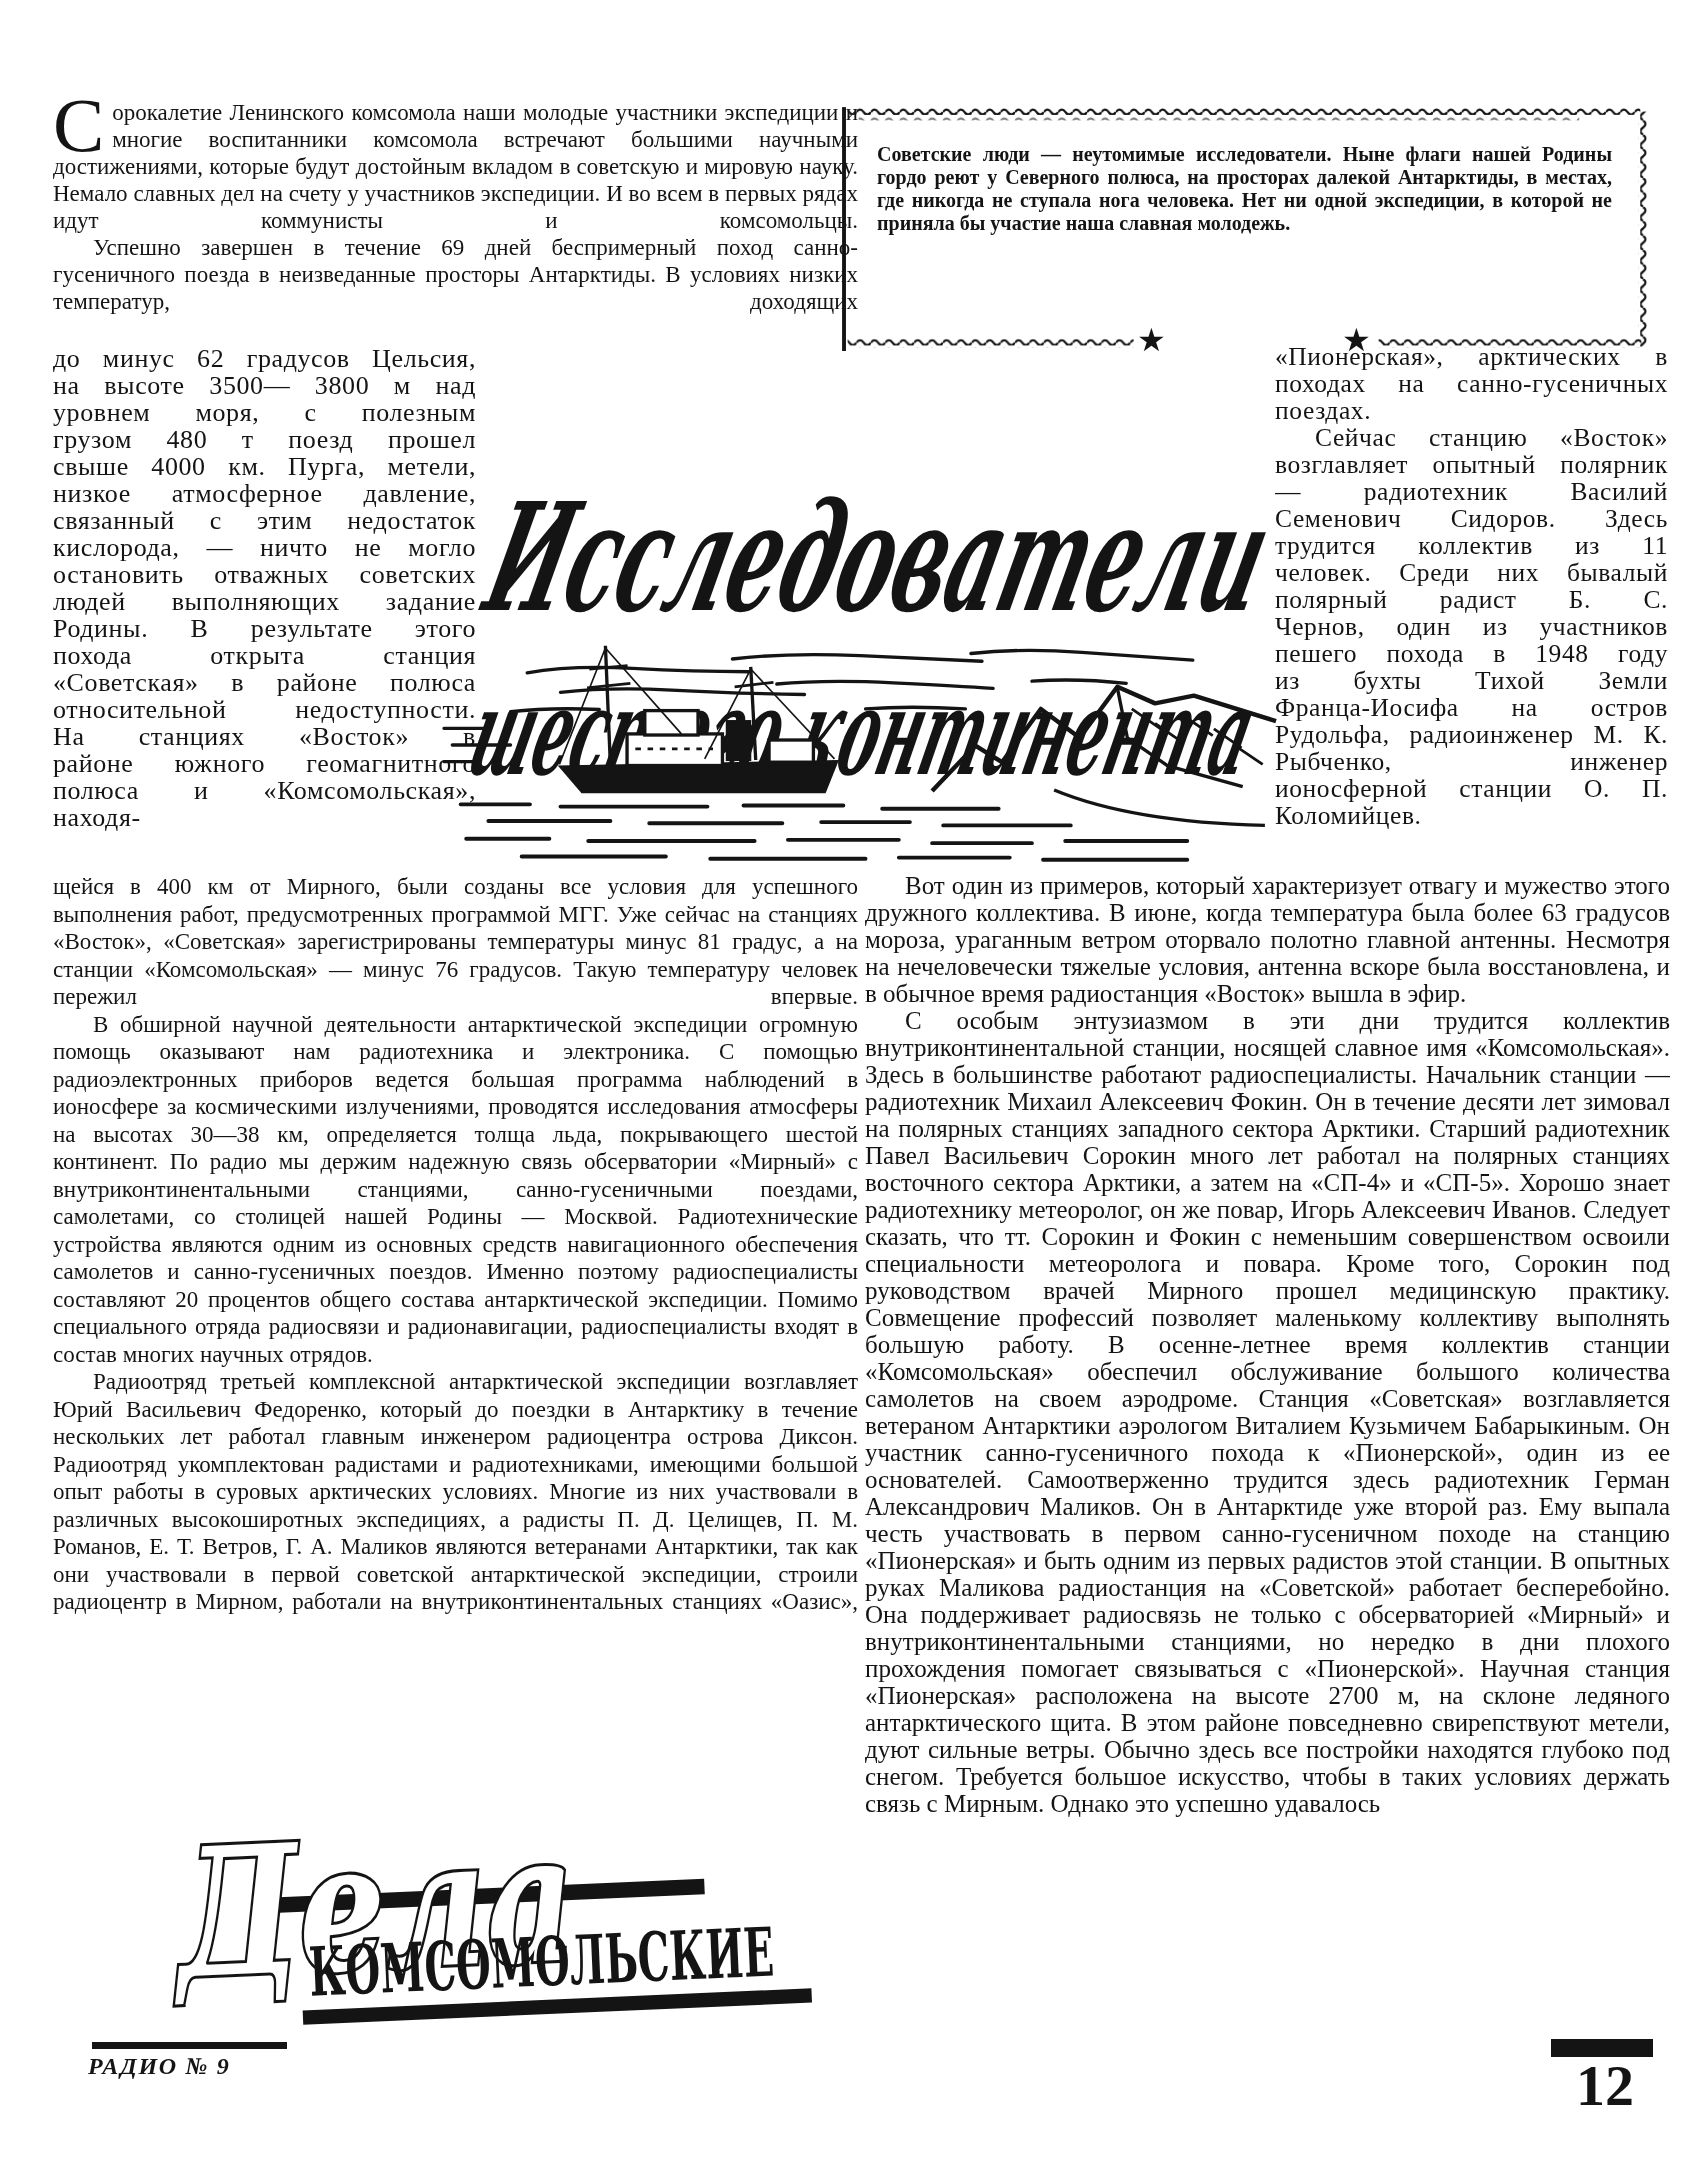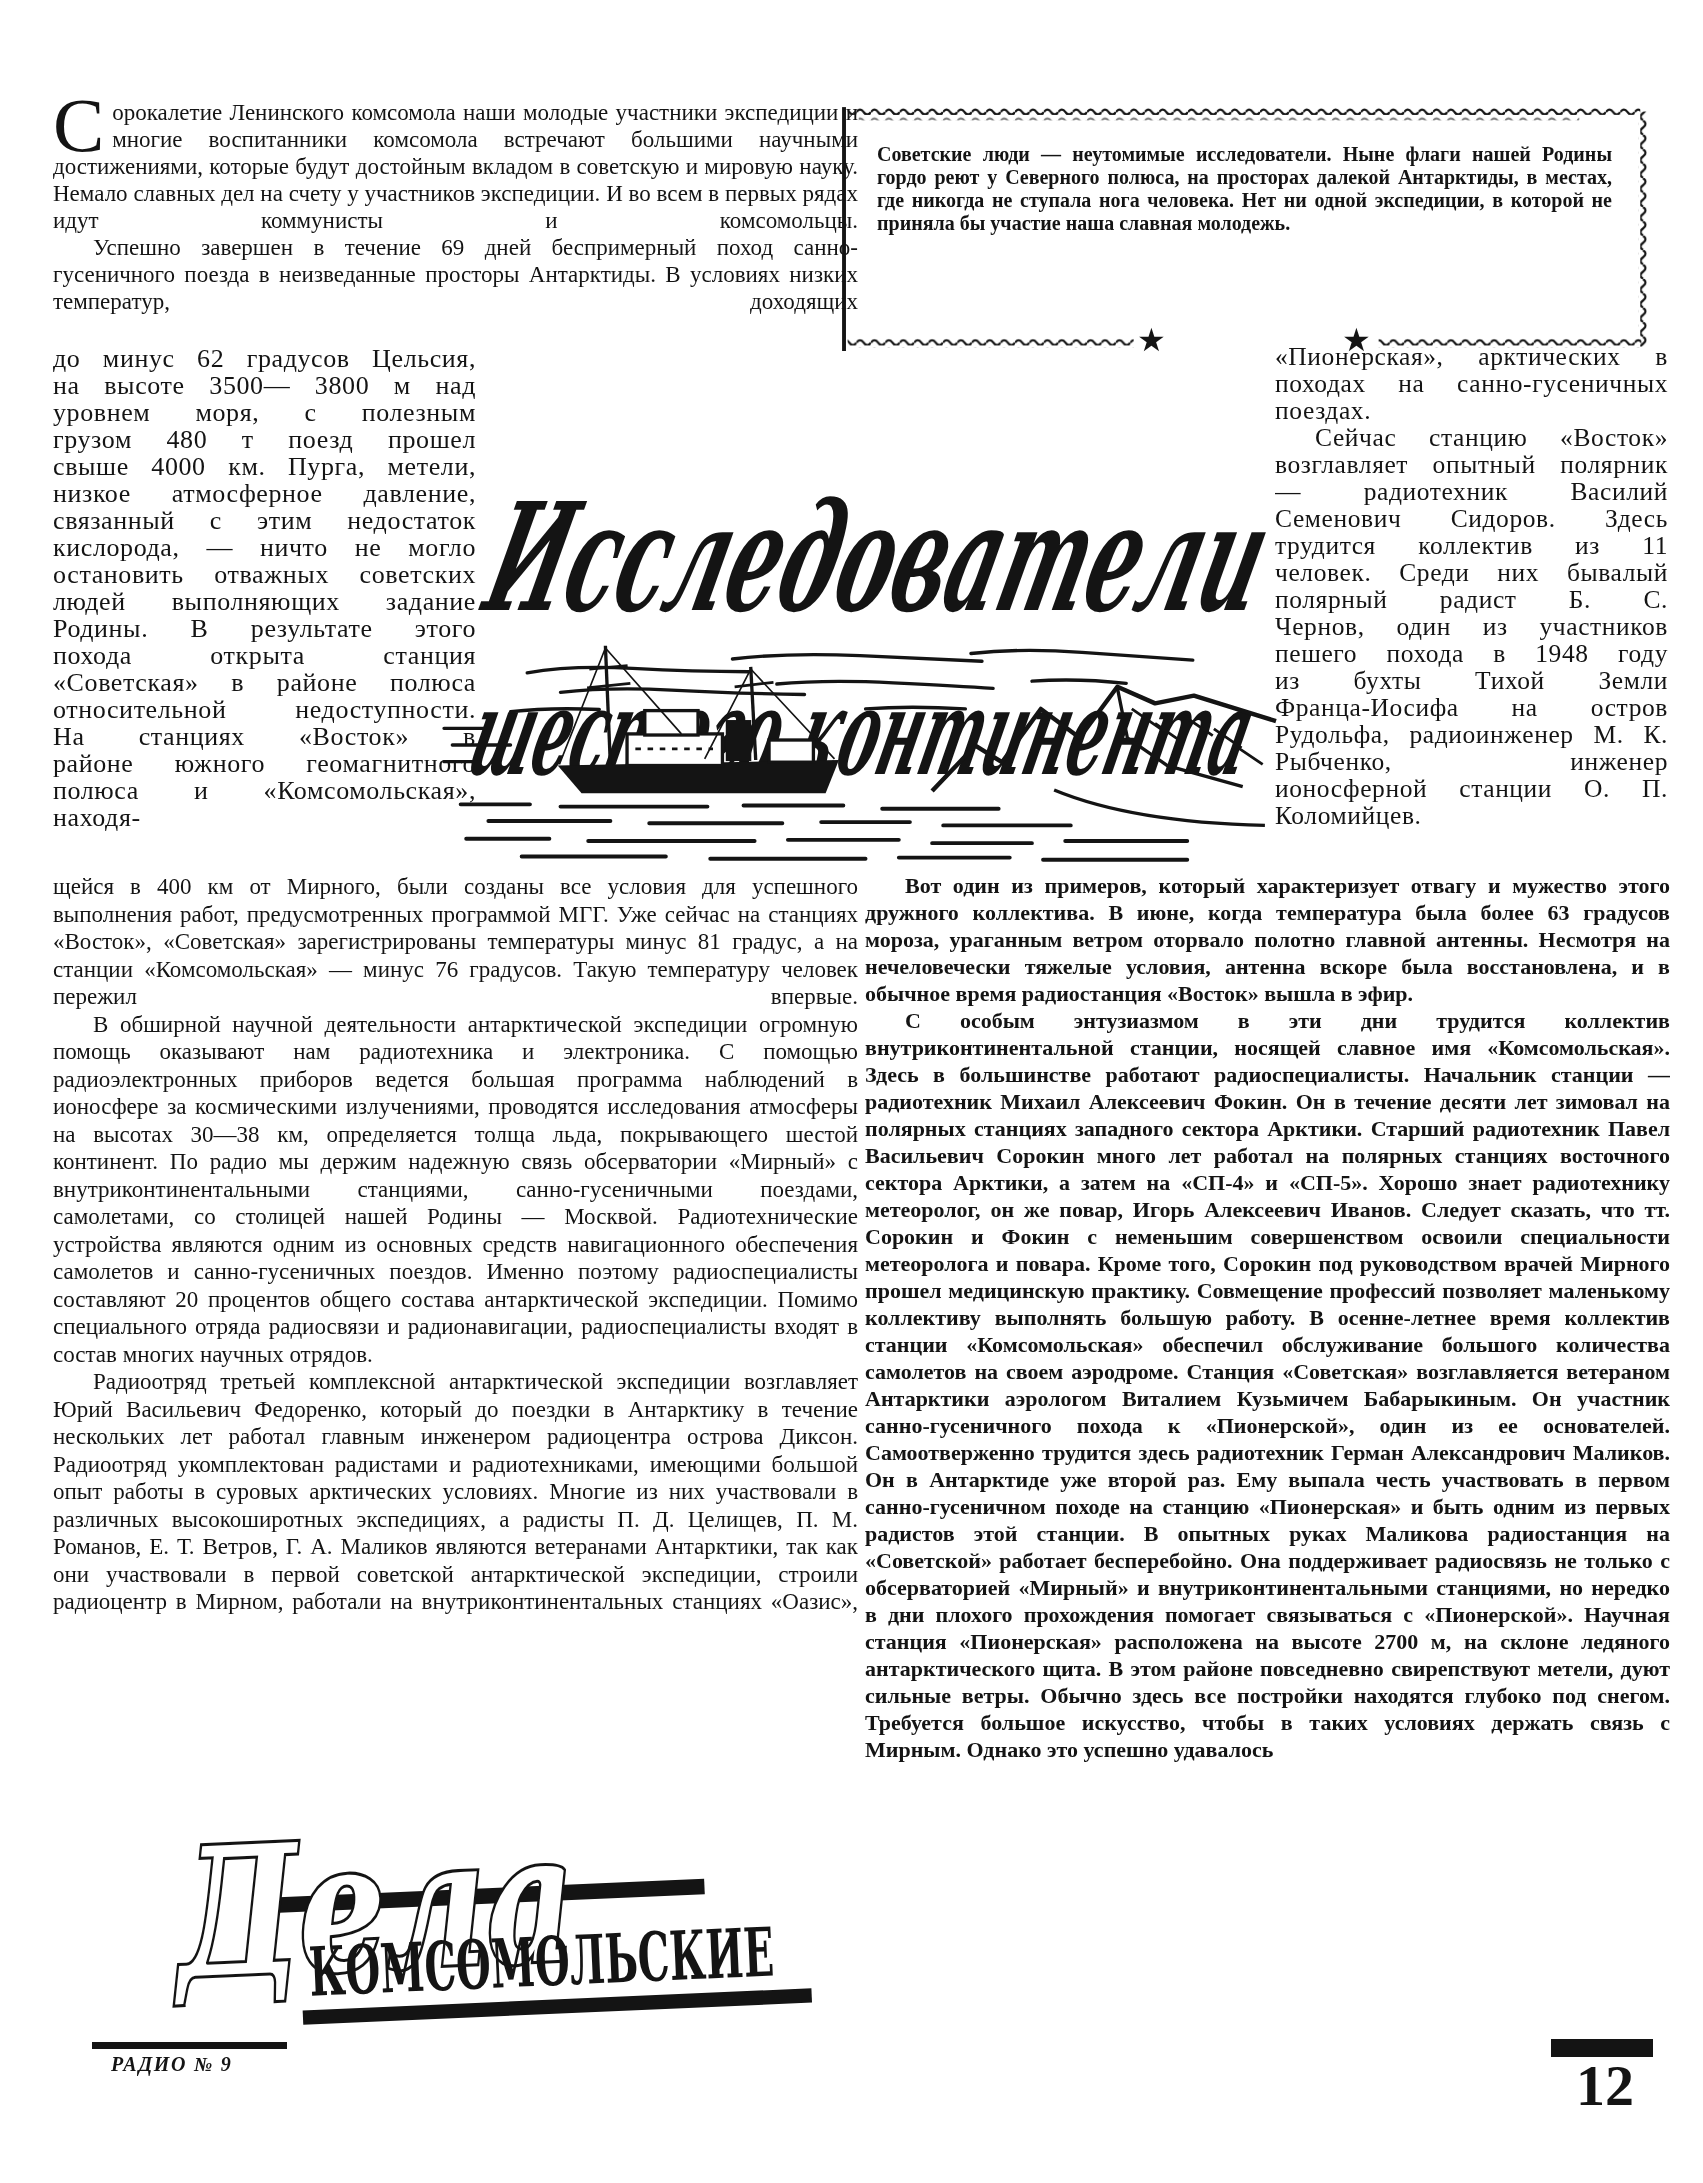--- a/index.html
+++ b/index.html
@@ -25,30 +25,30 @@
     position:absolute;left:35px;top:37px;width:735px;height:200px;
     font-weight:700;font-size:20px;line-height:23px;text-align:justify;overflow:hidden;
   }
   
   .narrow-left{left:53px;top:345px;width:423px;height:527px;
     font-size:26px;line-height:27px;letter-spacing:0.6px;word-spacing:14.4px;}
   .narrow-right{left:1275px;top:343px;width:393px;height:528px;
     font-size:25.5px;line-height:27px;letter-spacing:0.6px;word-spacing:12.2px;}
   
   .main-left{left:53px;top:873px;width:805px;height:960px;font-size:23px;line-height:27.5px;}
-  .main-right{left:865px;top:872px;width:805px;height:1161px;font-size:22px;line-height:27px;font-weight:bold;}
+  .main-right{left:865px;top:872px;width:805px;height:1161px;font-size:25px;line-height:27px;}
   
   .title-svg{position:absolute;left:455px;top:377px;width:832px;height:444px;overflow:visible;}
   .ship-svg{position:absolute;left:444px;top:620px;width:832px;height:250px;overflow:visible;}
   .logo-svg{position:absolute;left:161px;top:1805px;width:704px;height:238px;overflow:visible;}
   
   .footer-rule{position:absolute;left:92px;top:2042px;width:195px;height:7.2px;background:#141414;}
   .footer-mag{
     position:absolute;left:88px;top:2053px;font-style:italic;font-weight:700;
-    font-size:20px;letter-spacing:1.7px;margin-left:23px;
+    font-size:24px;letter-spacing:1.7px;
   }
   .pageno-bar{position:absolute;left:1551px;top:2039px;width:102px;height:18px;background:#141414;}
   .pageno{
     position:absolute;left:1558px;top:2055px;width:94px;text-align:center;
     font-weight:700;font-size:58px;line-height:61px;
   }
   svg text{font-family:"DejaVu Serif","Liberation Serif",serif;}
 </style>
 </head>
 <body>

